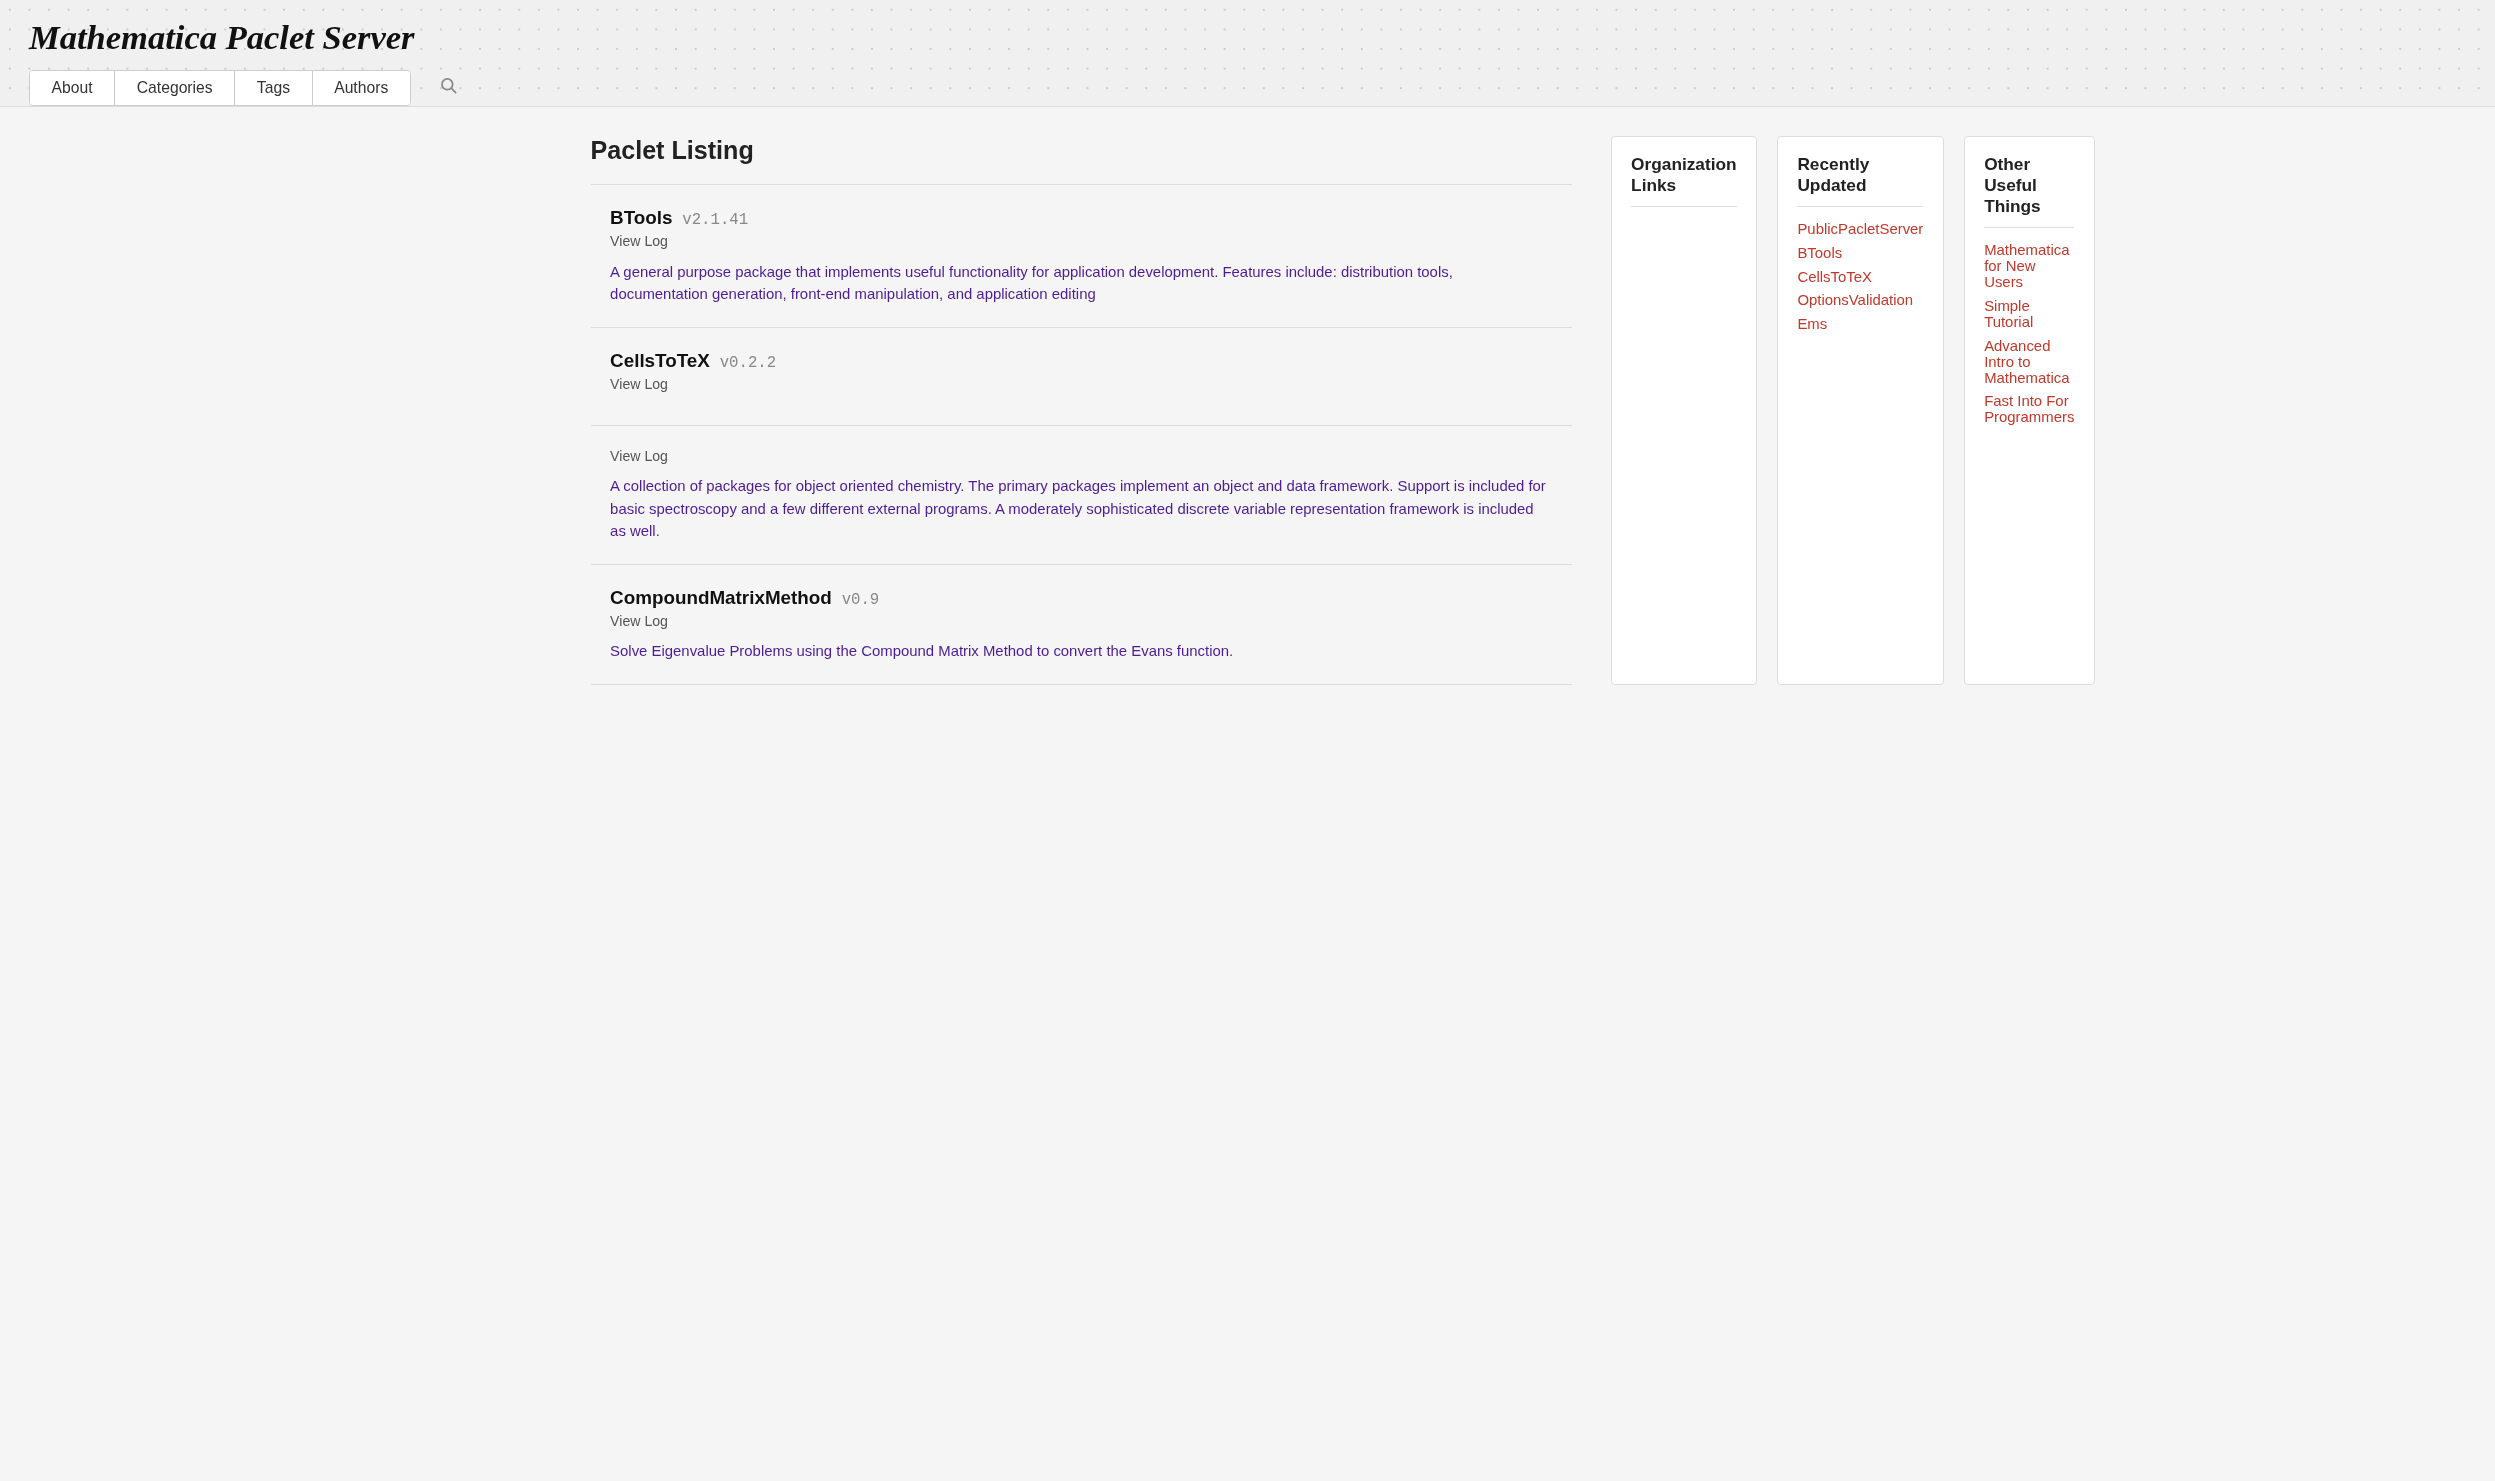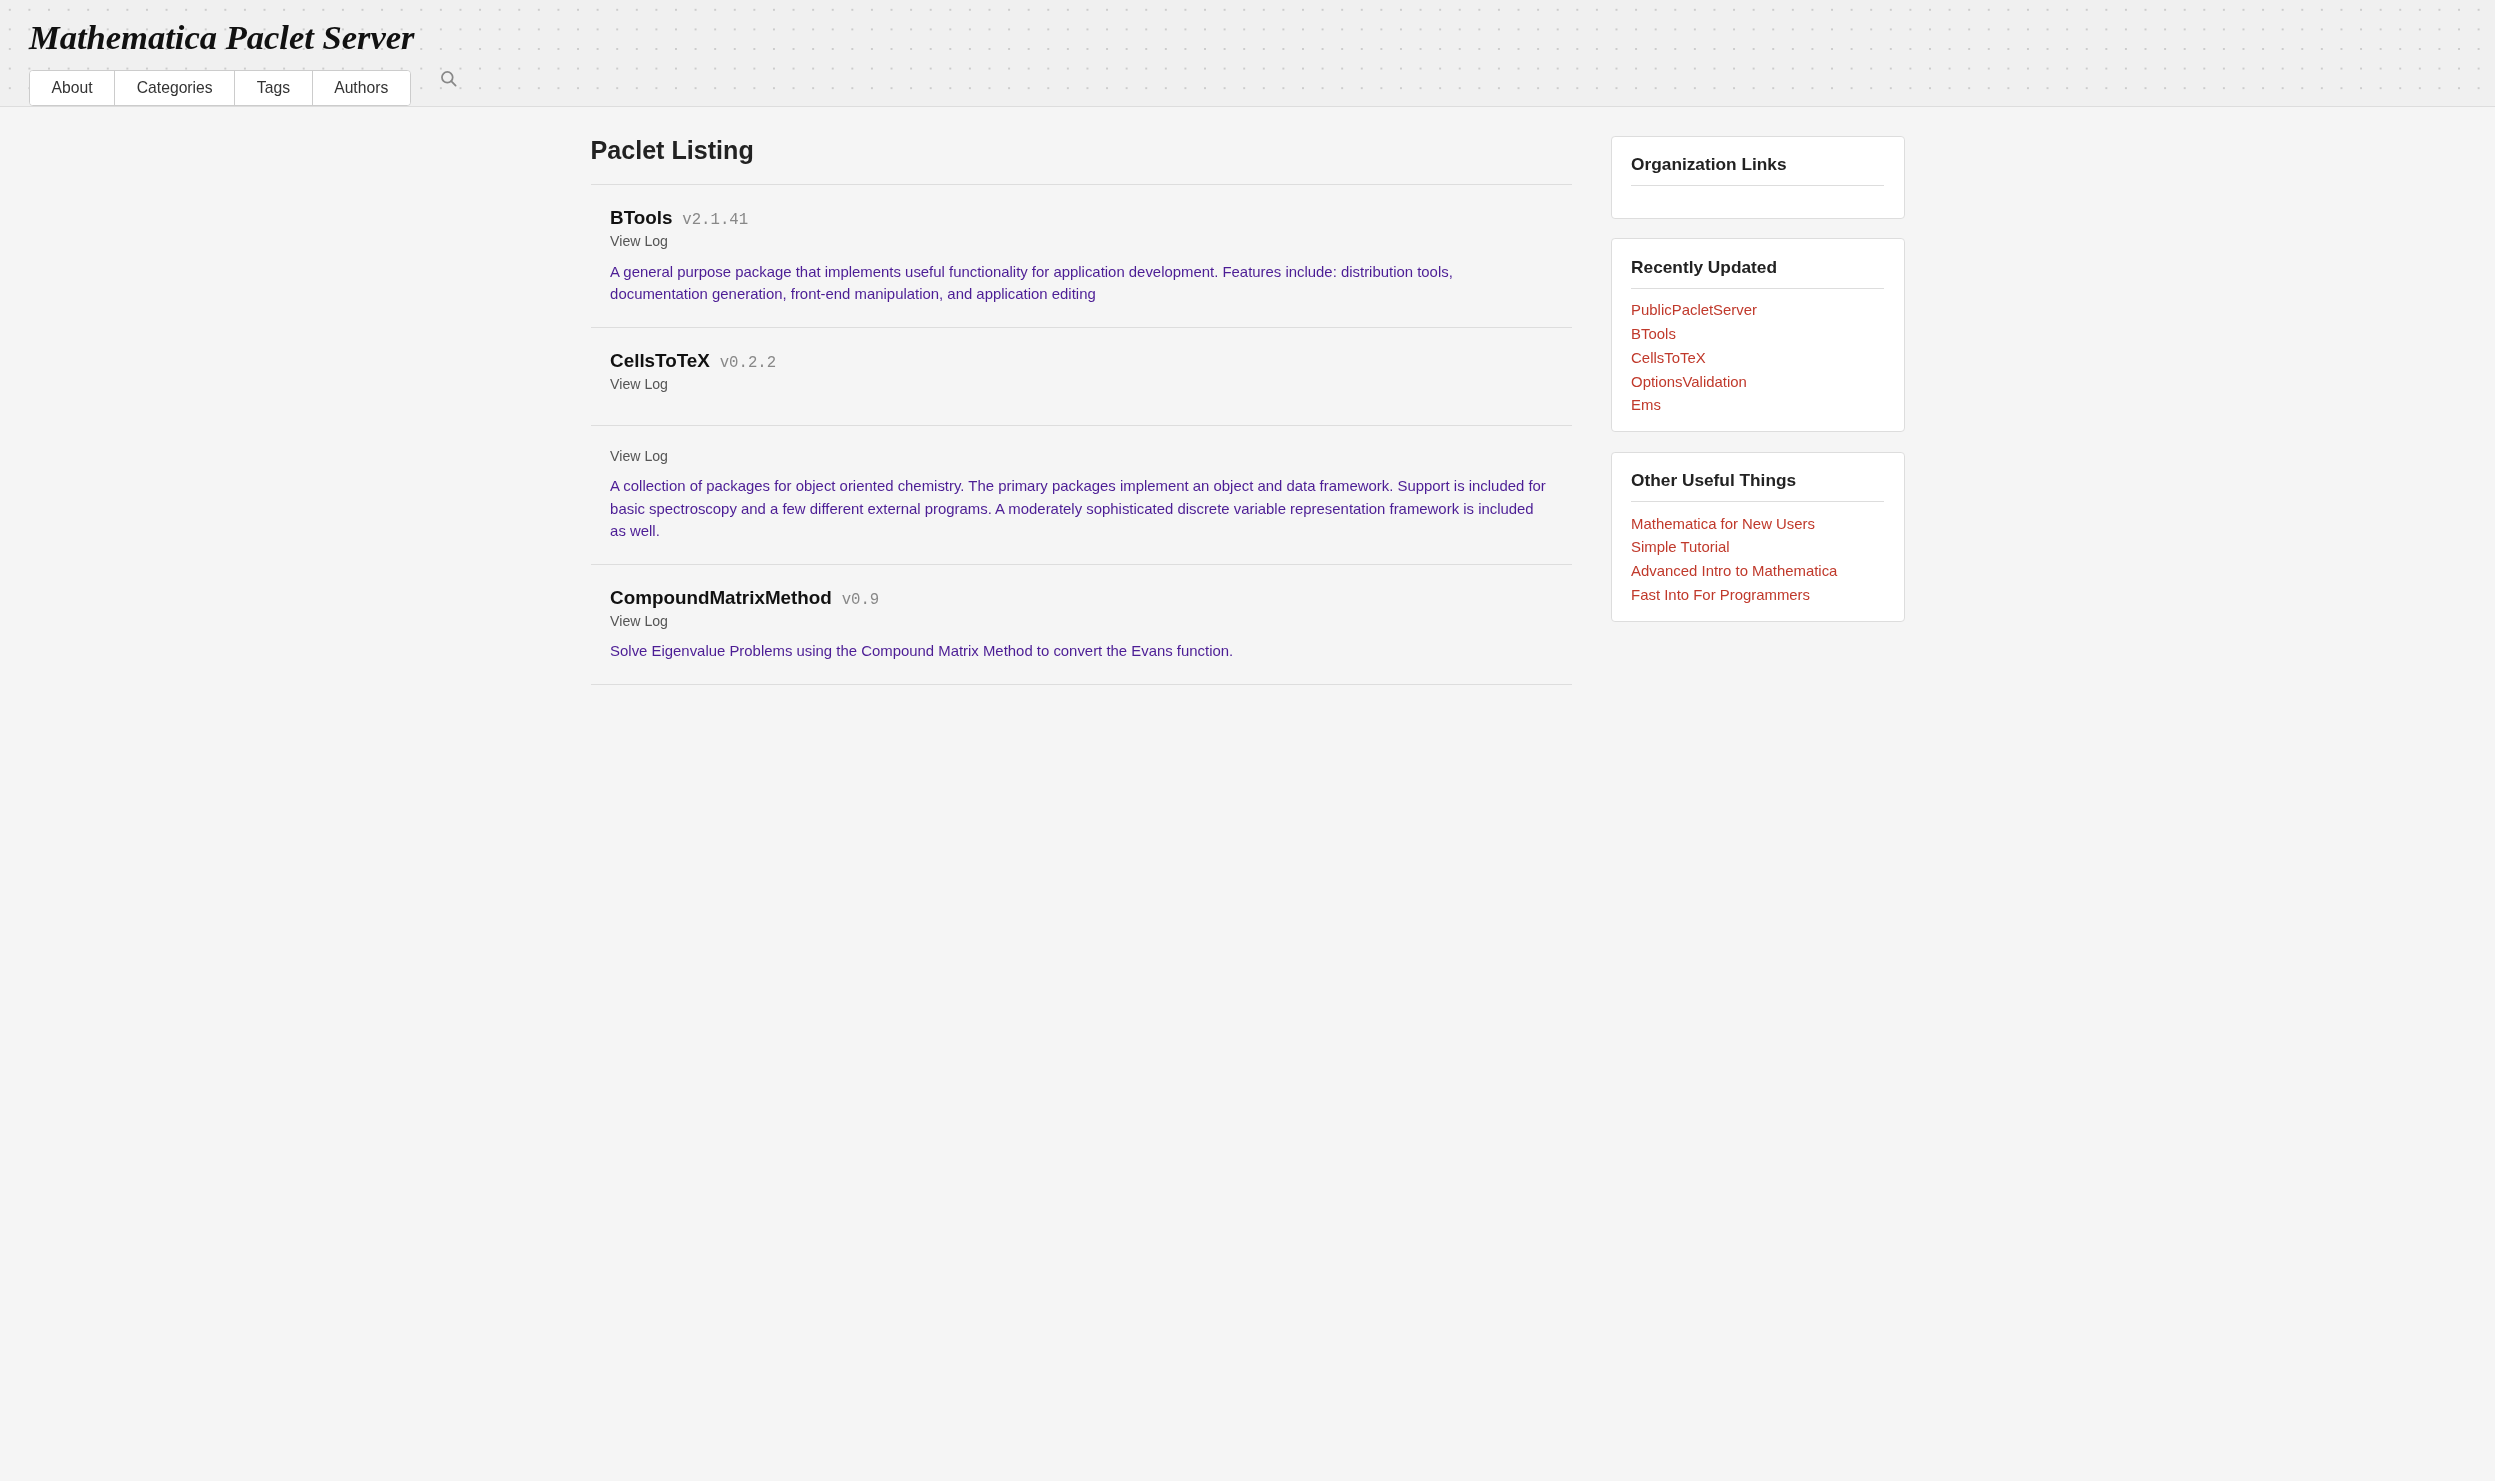--- a/index.html
+++ b/index.html
@@ -21,21 +21,21 @@
     .site-title {
       font-size: 2.2em;
       font-style: italic;
       font-weight: bold;
       color: #111;
       margin-bottom: 13.7px;
       font-family: Georgia, serif;
     }
     .nav-bar {
       display: flex;
-      align-items: flex-start;
+      align-items: center;
       gap: 0;
     }
     .nav-tabs {
       display: flex;
       border: 1px solid #ccc;
       border-radius: 3.9px;
       overflow: hidden;
       background: #fff;
     }
     .nav-tab {
@@ -116,21 +116,21 @@
       color: #4c1d95;
       line-height: 1.5;
       font-family: Arial, sans-serif;
     }
 
     
     .sidebar {
       width: 294px;
       flex-shrink: 0;
       display: flex;
-      flex-direction: column;
+      flex-direction: row;
       gap: 19.6px;
     }
     .sidebar-box {
       background: #fff;
       border: 1px solid #ddd;
       border-radius: 3.9px;
       padding: 17.6px 19.6px;
     }
     .sidebar-box-title {
       font-size: 1.1em;

